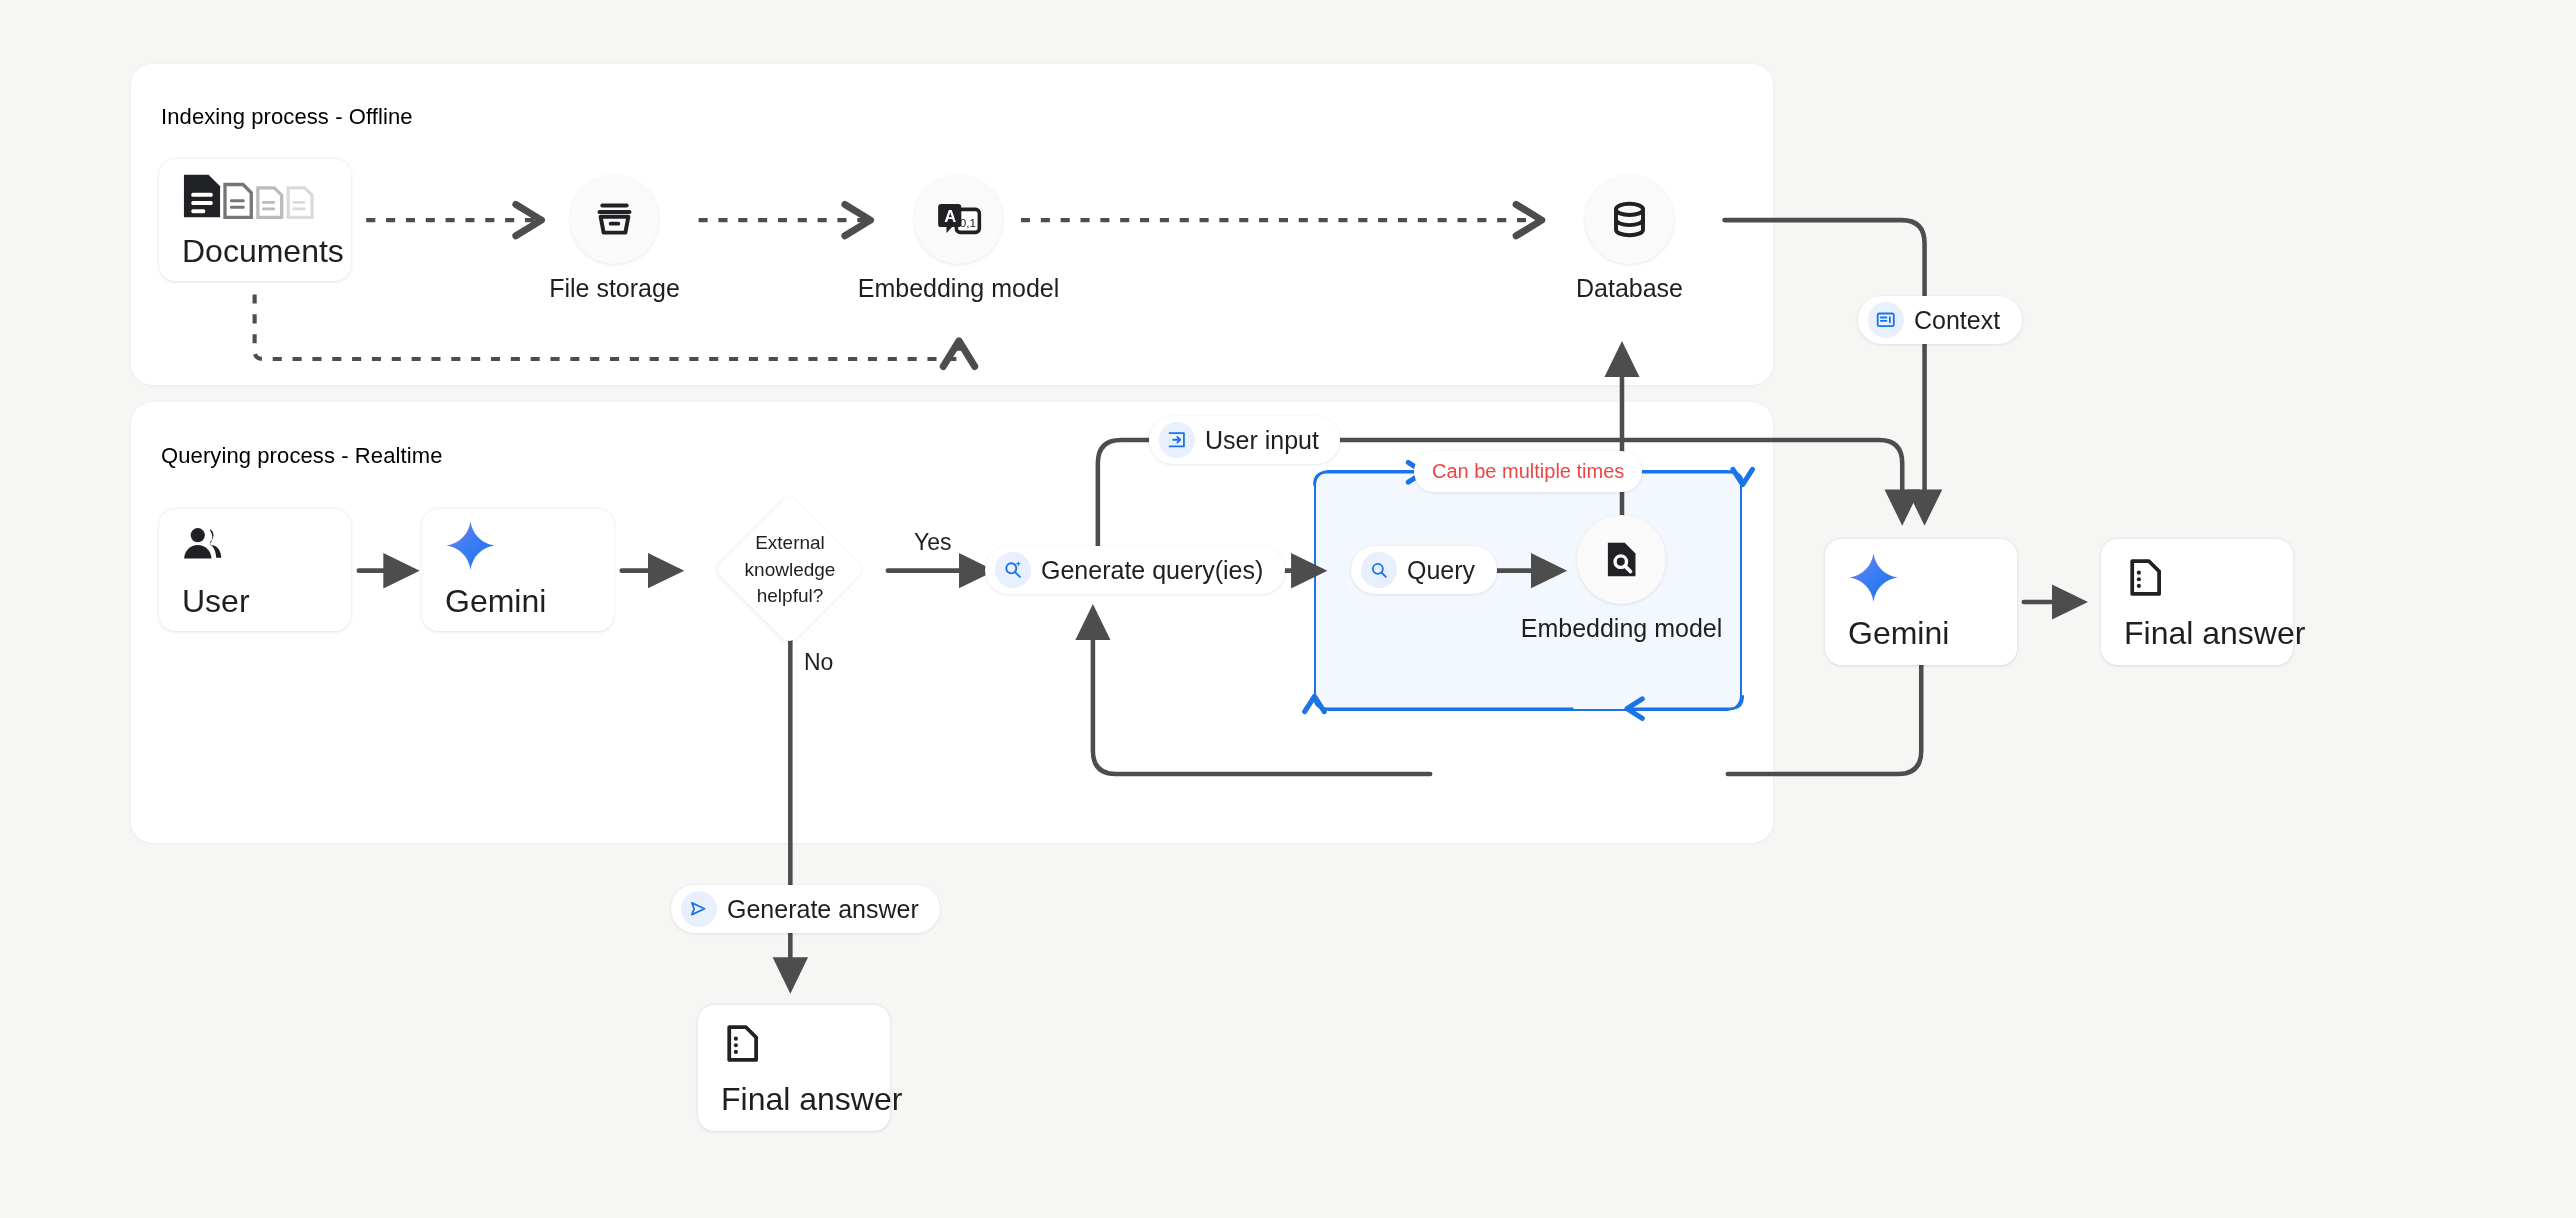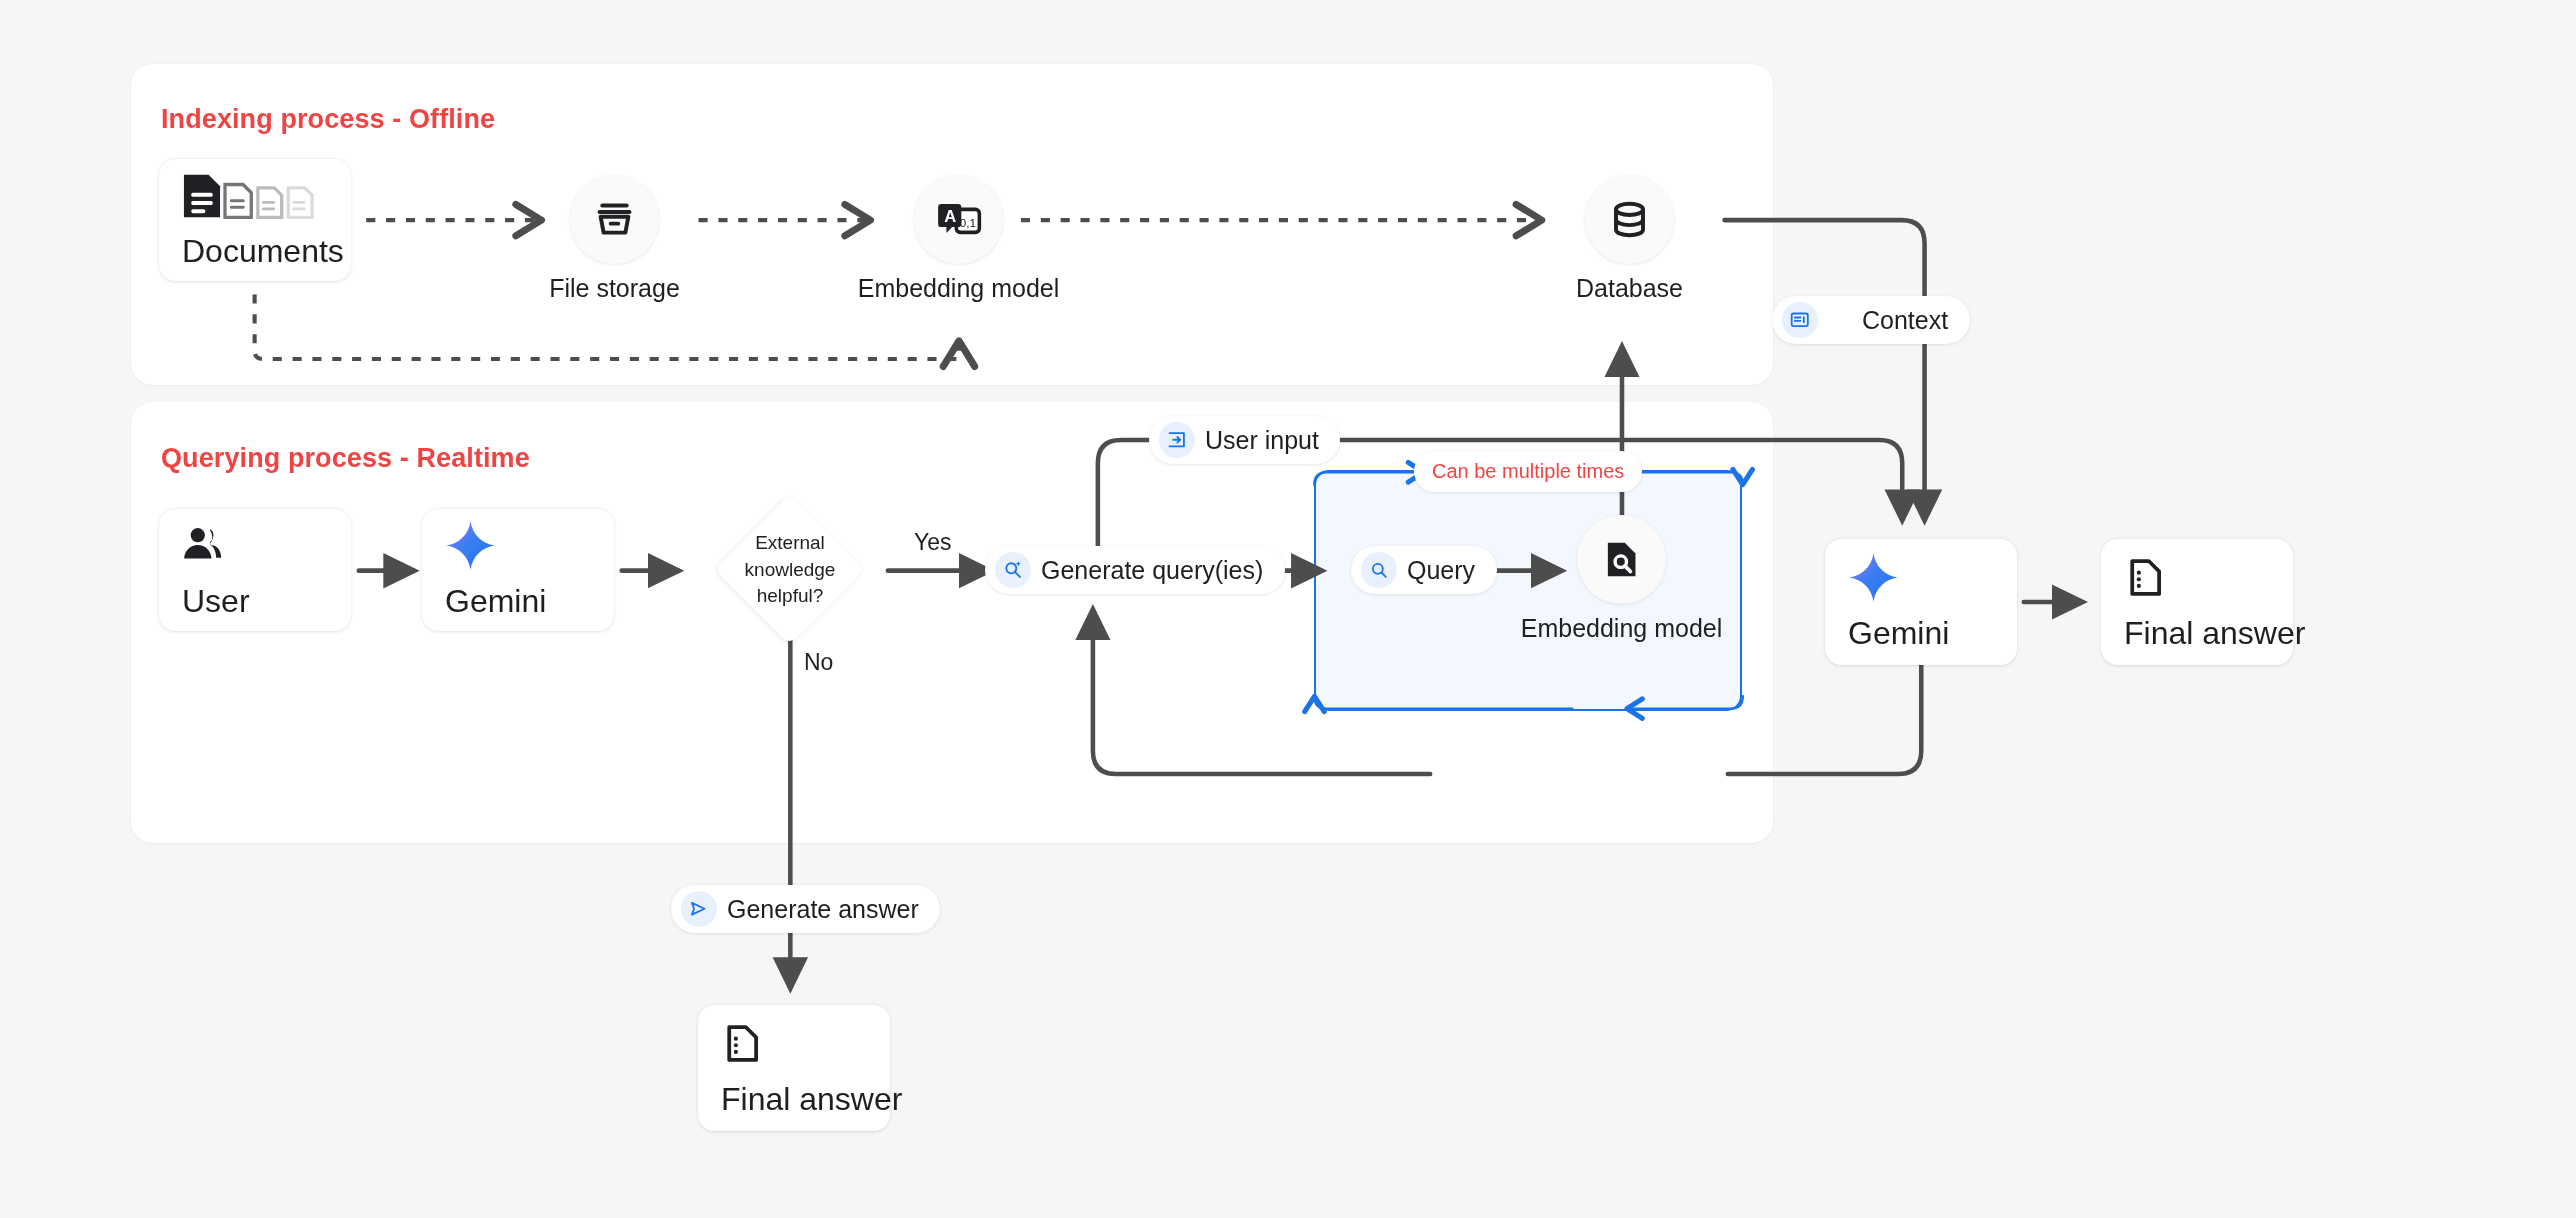--- a/index.html
+++ b/index.html
@@ -17,23 +17,23 @@
   .panel{
     position:absolute;
     background:#ffffff;
     border-radius:21.5px;
     box-shadow:0 0.8px 2.5px rgba(0,0,0,.05);
   }
   #panel-indexing{left:131px;top:64px;width:1642px;height:321px;}
   #panel-querying{left:131px;top:402px;width:1642px;height:441px;}
   .panel-title{
     position:absolute;
-    font-size:27px;
-    font-weight:700;
-    color:#ef4444;
+    font-size:22px;
+    font-weight:400;
+    color:#000000;
     letter-spacing:0.1px;
     white-space:nowrap;
   }
   #panel-indexing .panel-title{left:30px;top:40px;}
   #panel-querying .panel-title{left:30px;top:41px;}
 
   
   svg.wires{position:absolute;left:0;top:0;width:2576px;height:1219px;overflow:visible;pointer-events:none;}
 
   
@@ -252,21 +252,21 @@
     <div class="circ">
       <svg width="45" height="45" viewBox="0 0 24 24" fill="none" stroke="#202124" stroke-width="2.1" stroke-linecap="round" stroke-linejoin="round">
         <ellipse cx="12" cy="6.6" rx="7.2" ry="3"></ellipse>
         <path d="M4.8 6.6v10.8c0 1.66 3.22 3 7.2 3s7.2-1.34 7.2-3V6.6"></path>
         <path d="M4.8 12c0 1.66 3.22 3 7.2 3s7.2-1.34 7.2-3"></path>
       </svg>
     </div>
     <div class="lbl">Database</div>
   </div>
 
-  <div class="chip" style="left:1772px;top:296px;gap:34px;">
+  <div class="chip" style="left:1858px;top:296px;">
     <span class="chip-ico">
       <svg width="21.5" height="21.5" viewBox="0 0 24 24" fill="none" stroke="#1a73e8" stroke-width="2" stroke-linecap="round" stroke-linejoin="round">
         <rect x="3" y="5" width="18" height="14" rx="2"></rect>
         <path d="M6.4 9.5h6.4M6.4 13.2h6.4M16.6 9.2v5.6"></path>
       </svg>
     </span>
     <span class="chip-lbl">Context</span>
   </div>
 
   <div class="card" style="left:159px;top:509px;width:192px;height:122px;">

